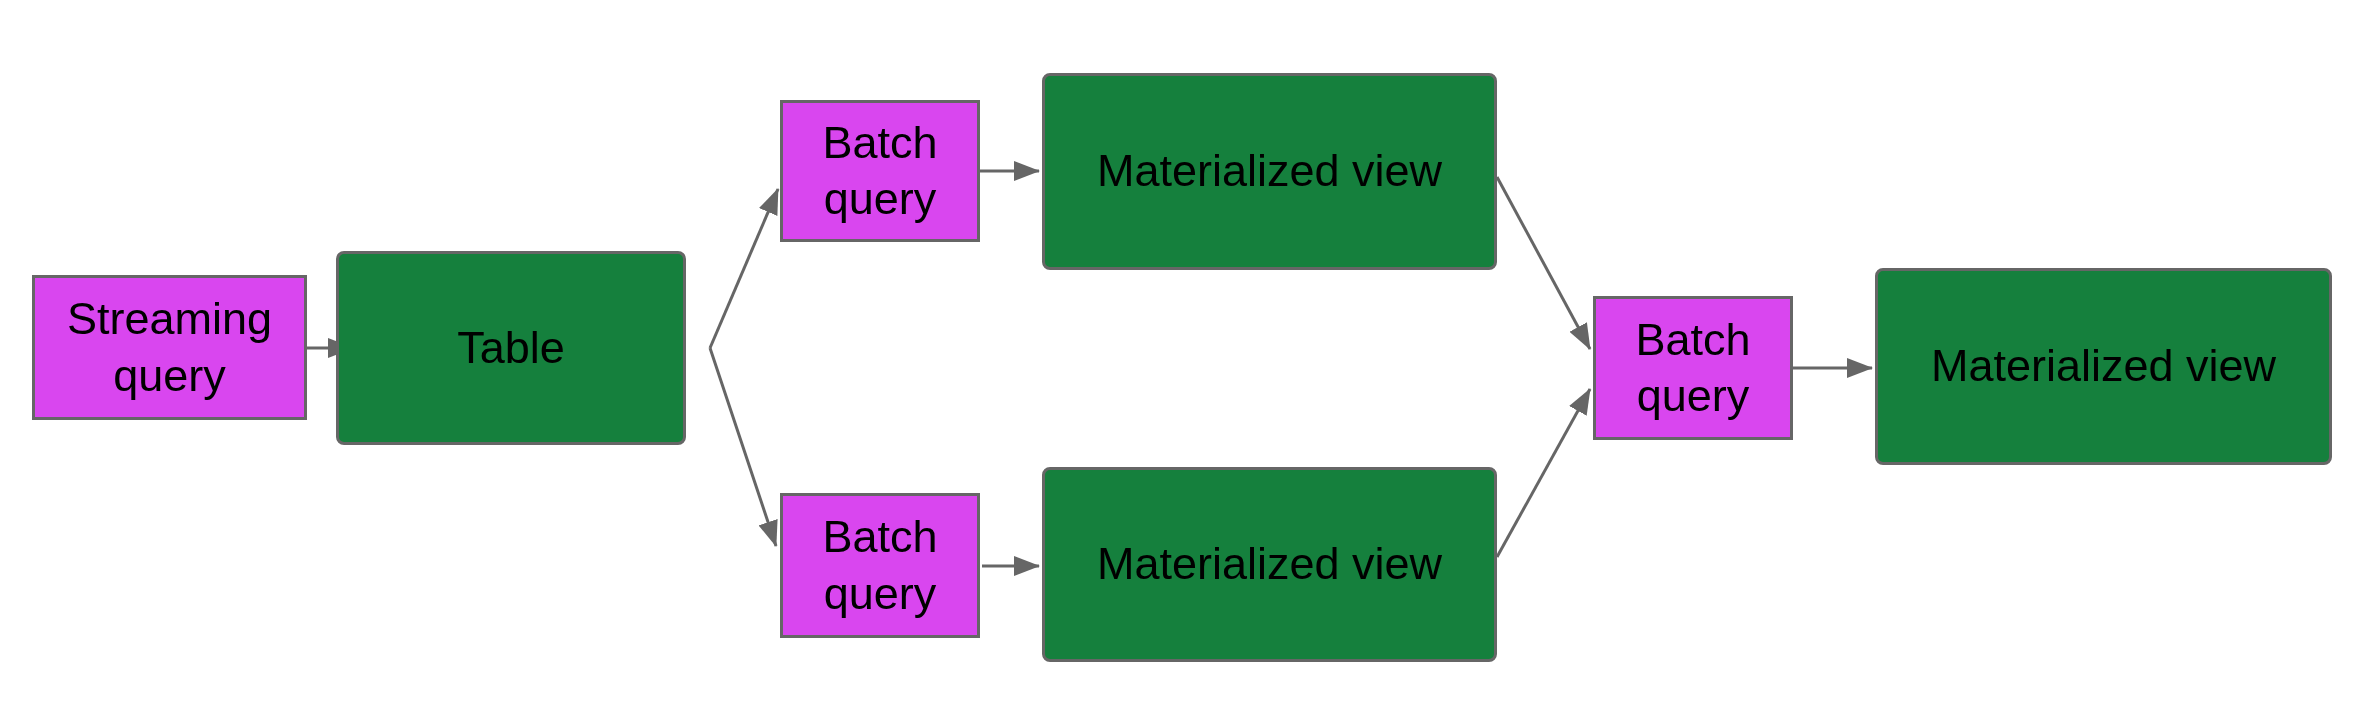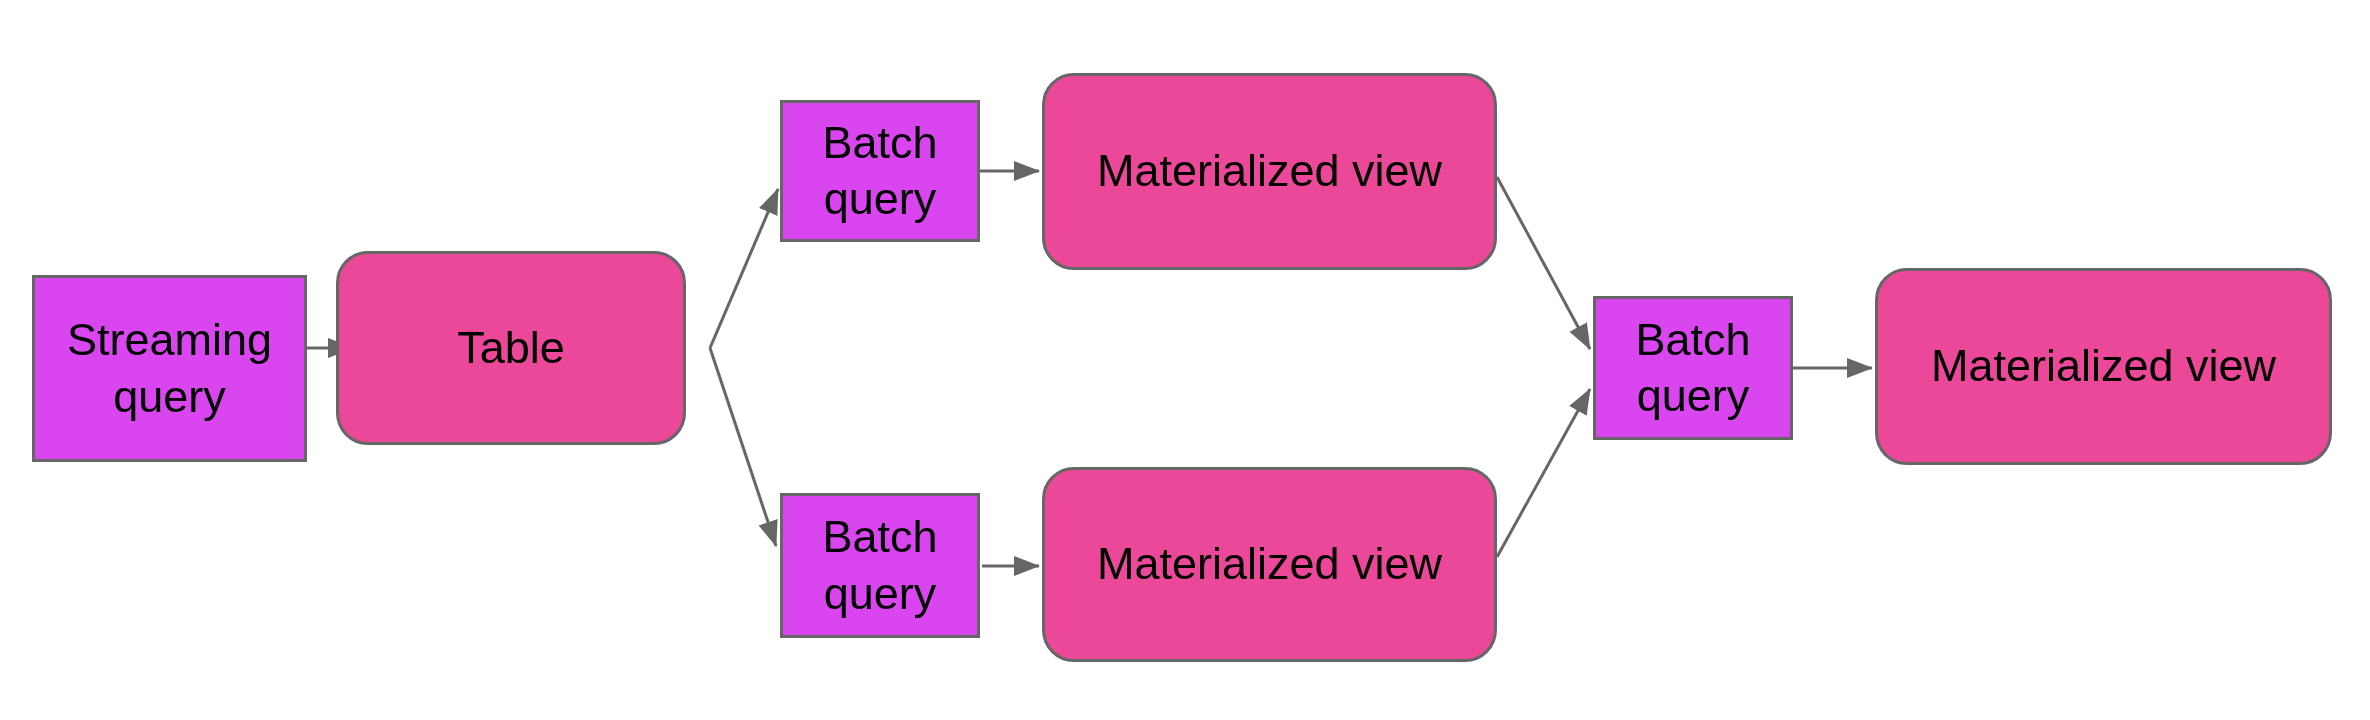--- a/index.html
+++ b/index.html
@@ -22,23 +22,23 @@
     border: 3px solid #666666;
     display: flex;
     align-items: center;
     justify-content: center;
     text-align: center;
     font-size: 45px;
     line-height: 1.25;
     color: #000000;
   }
   .yellow { background: #d946ef; border-radius: 0; }
-  .green  { background: #ec4899; border-radius: 32px; }
+  .green  { background: #15803d; border-radius: 8px; }
 
-  .n-streaming { left: 32px;   top: 275px; width: 275px; height: 187px; }
+  .n-streaming { left: 32px;   top: 275px; width: 275px; height: 145px; }
   .n-table     { left: 336px;  top: 251px; width: 350px; height: 194px; }
   .n-batch-top { left: 780px;  top: 100px; width: 200px; height: 142px; }
   .n-mv-top    { left: 1042px; top: 73px;  width: 455px; height: 197px; }
   .n-batch-bot { left: 780px;  top: 493px; width: 200px; height: 145px; }
   .n-mv-bot    { left: 1042px; top: 467px; width: 455px; height: 195px; }
   .n-batch-rt  { left: 1593px; top: 296px; width: 200px; height: 144px; }
   .n-mv-rt     { left: 1875px; top: 268px; width: 457px; height: 197px; }
 </style>
 </head>
 <body>

